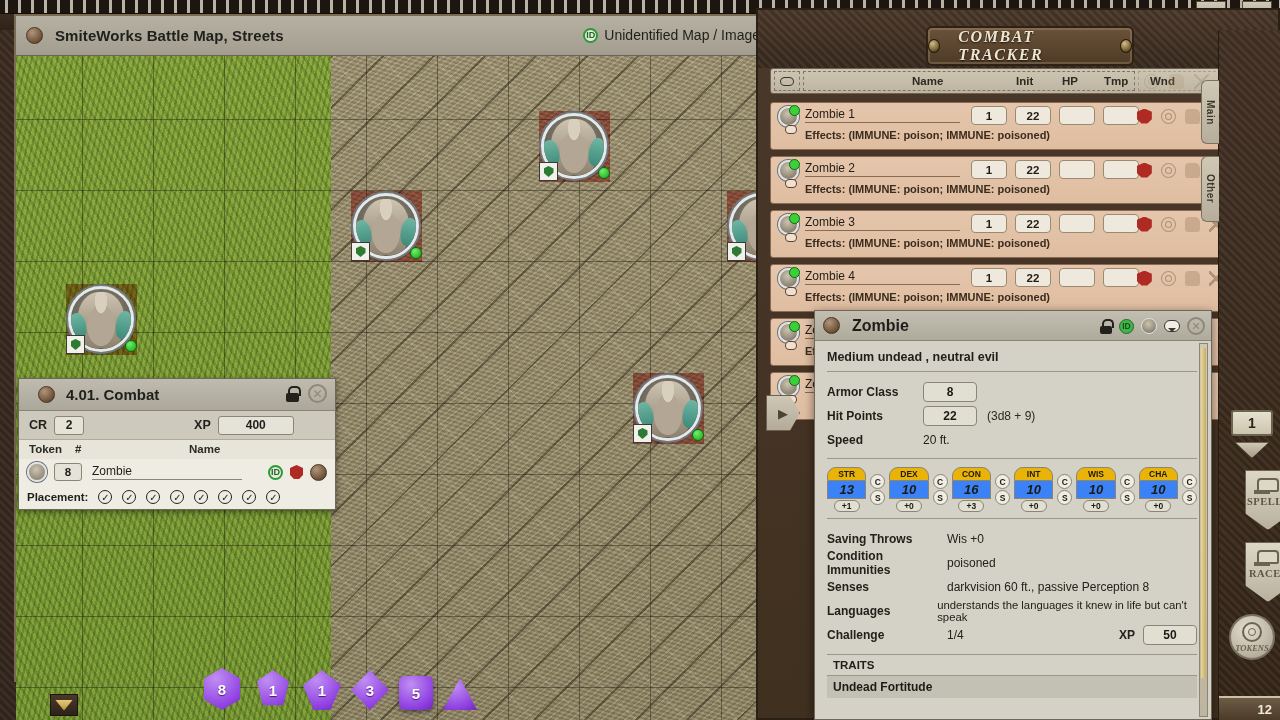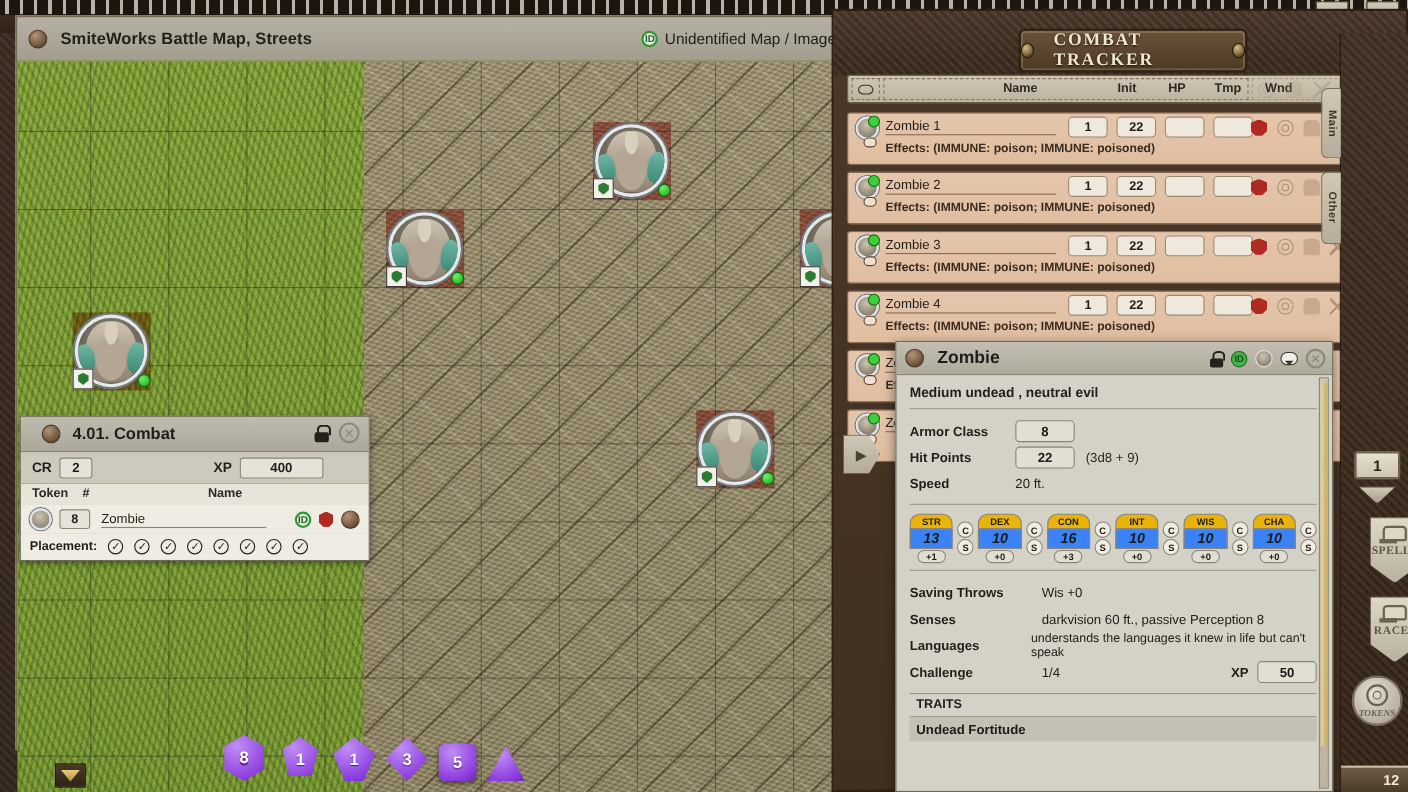--- a/index.html
+++ b/index.html
@@ -34,21 +34,21 @@
     border:1px solid #5a4a38; display:flex; align-items:center; justify-content:center;
     font-size:14px; color:#3a2d20;
   }
   .tool-btn.b1 { left:1196px; }
   .tool-btn.b2 { left:1242px; }
 
   
   .map-window {
     position: absolute; left: 14px; top: 14px; width: 748px; height: 668px;
     border: 2px solid #7a6a52;
-    background:#bef264;
+    background:#14b8a6;
   }
   .map-titlebar {
     position: relative; height: 40px;
     background: linear-gradient(#b6b1a3, #a29d8e);
     border-bottom: 1px solid #6d6354;
     display:flex; align-items:center; padding: 0 10px;
   }
   .gem {
     width:17px; height:17px; border-radius:50%;
     background: radial-gradient(circle at 35% 30%, #b0957a, #6d5136 70%, #3a2a1a);
@@ -263,21 +263,21 @@
     position:absolute; left:0; top:0; width:100%; height:58px;
     background:
       repeating-linear-gradient(45deg, rgba(0,0,0,.12) 0 3px, rgba(255,255,255,.03) 3px 6px),
       linear-gradient(#4d3a2c,#3b2c20);
   }
   .ct-plate {
     position:absolute; left:168px; top:16px; width:208px; height:40px;
     background: linear-gradient(#6a5239,#4e3a26);
     border:2px solid #2f2215; border-radius:6px;
     box-shadow: inset 0 0 0 2px rgba(215,200,170,.22);
-    display:flex; align-items:center; justify-content:center; gap:18px;
+    display:flex; align-items:center; justify-content:center; gap:18px;font-style:italic;
   }
   .ct-plate .title {
     font-family:"Liberation Serif", serif; font-size:16px; color:#efe6d2;
     letter-spacing:1.6px; font-weight:bold;
     text-shadow: 0 1px 2px rgba(0,0,0,.8);
   }
   .boss {
     width:14px;height:14px;border-radius:50%;
     background: radial-gradient(circle at 35% 30%, #d4bb86, #6b5529 70%, #2f2513);
     border:1px solid #241b0d;
@@ -881,20 +881,24 @@
         </div>
       </div>
 
       <div class="hr"></div>
 
       <div class="drow">
         <span class="k">Saving Throws</span>
         <span class="v">Wis +0</span>
       </div>
       <div class="drow">
+        <span class="k">Condition Immunities</span>
+        <span class="v">poisoned</span>
+      </div>
+      <div class="drow">
         <span class="k">Senses</span>
         <span class="v">darkvision 60 ft., passive Perception 8</span>
       </div>
       <div class="drow">
         <span class="k">Languages</span>
         <span class="v" style="font-size:11.3px;">understands the languages it knew in life but can't speak</span>
       </div>
       <div class="drow">
         <span class="k">Challenge</span>
         <span class="v">1/4</span>

